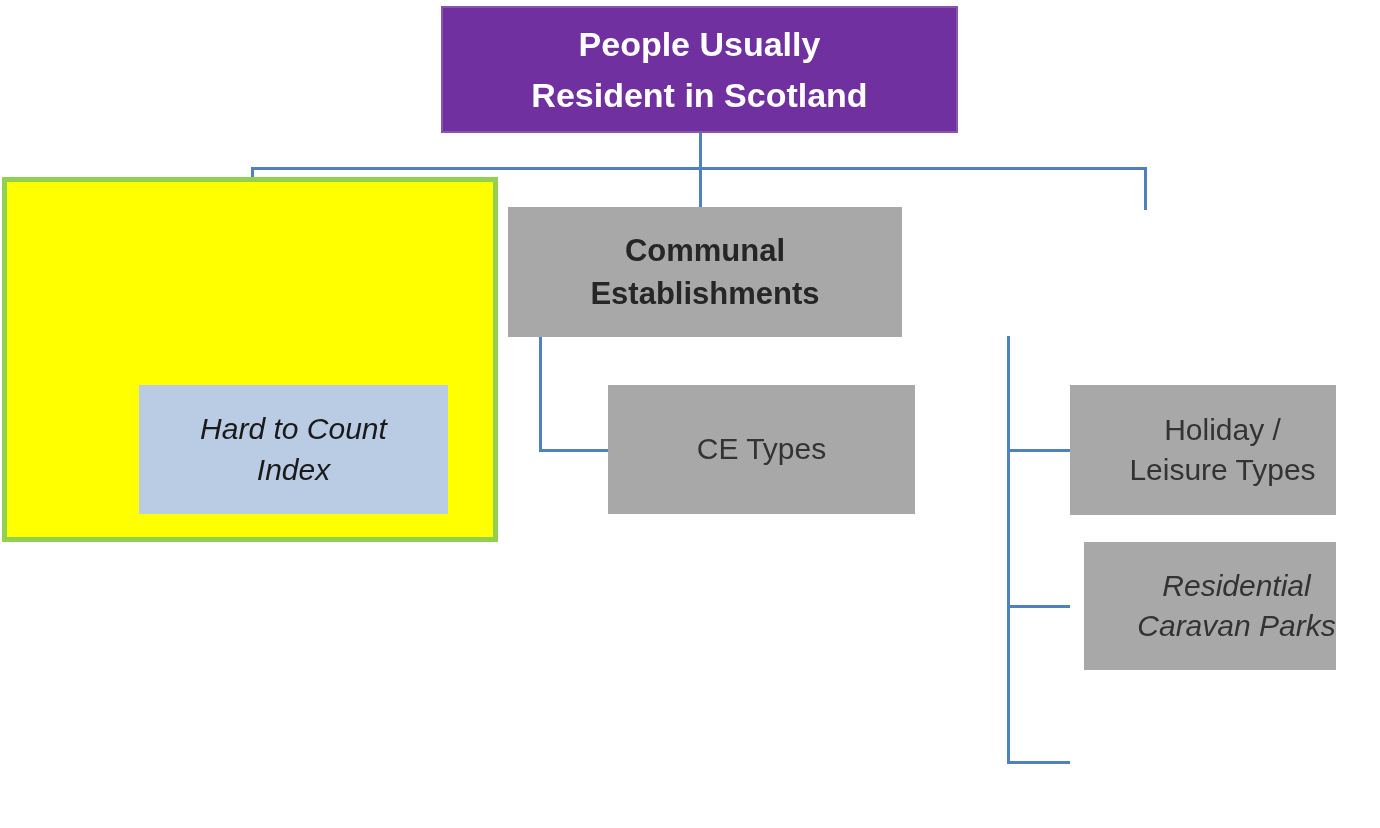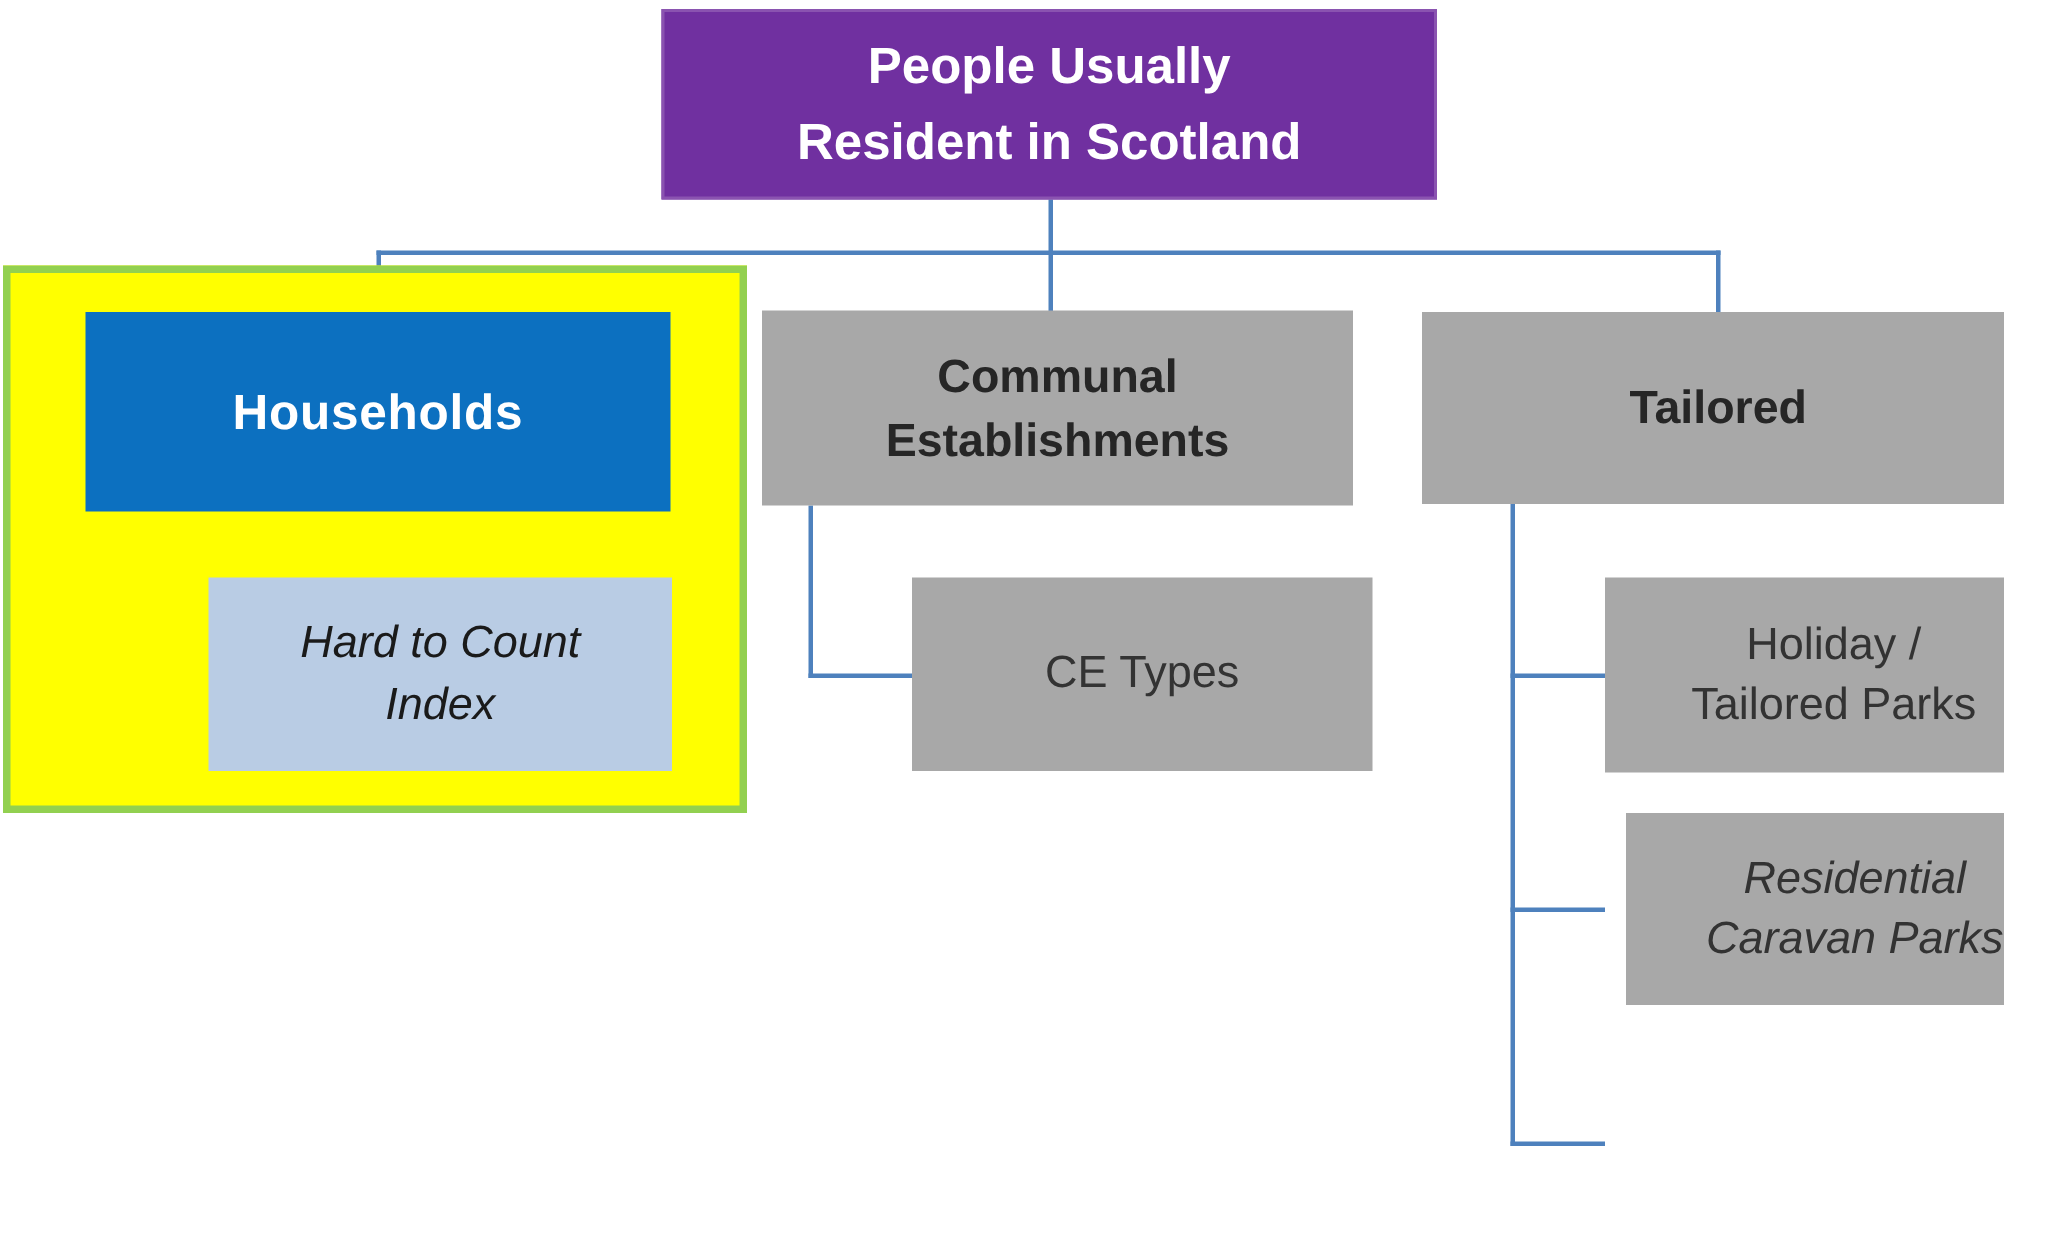--- a/index.html
+++ b/index.html
@@ -108,32 +108,30 @@
   <div class="connector c-t-v"></div>
   <div class="connector c-t-h1"></div>
   <div class="connector c-t-h2"></div>
   <div class="connector c-t-h3"></div>
 
   <div class="highlight-panel"></div>
 
   <div class="node root-node">People Usually
 Resident in Scotland</div>
 
-  <div class="node households-node">Households</div>
 
   <div class="node htc-node">Hard to Count
 Index</div>
 
   <div class="node gray-parent communal-node">Communal
 Establishments</div>
 
   <div class="node gray-child ce-types-node">CE Types</div>
 
-  <div class="node gray-parent tailored-node">Tailored</div>
 
   <div class="node gray-child holiday-node">Holiday /
-Tailored Parks</div>
+Leisure Types</div>
 
   <div class="node gray-child residential-node">Residential
 Caravan Parks</div>
 
 
 </div>
 
 </body></html>

